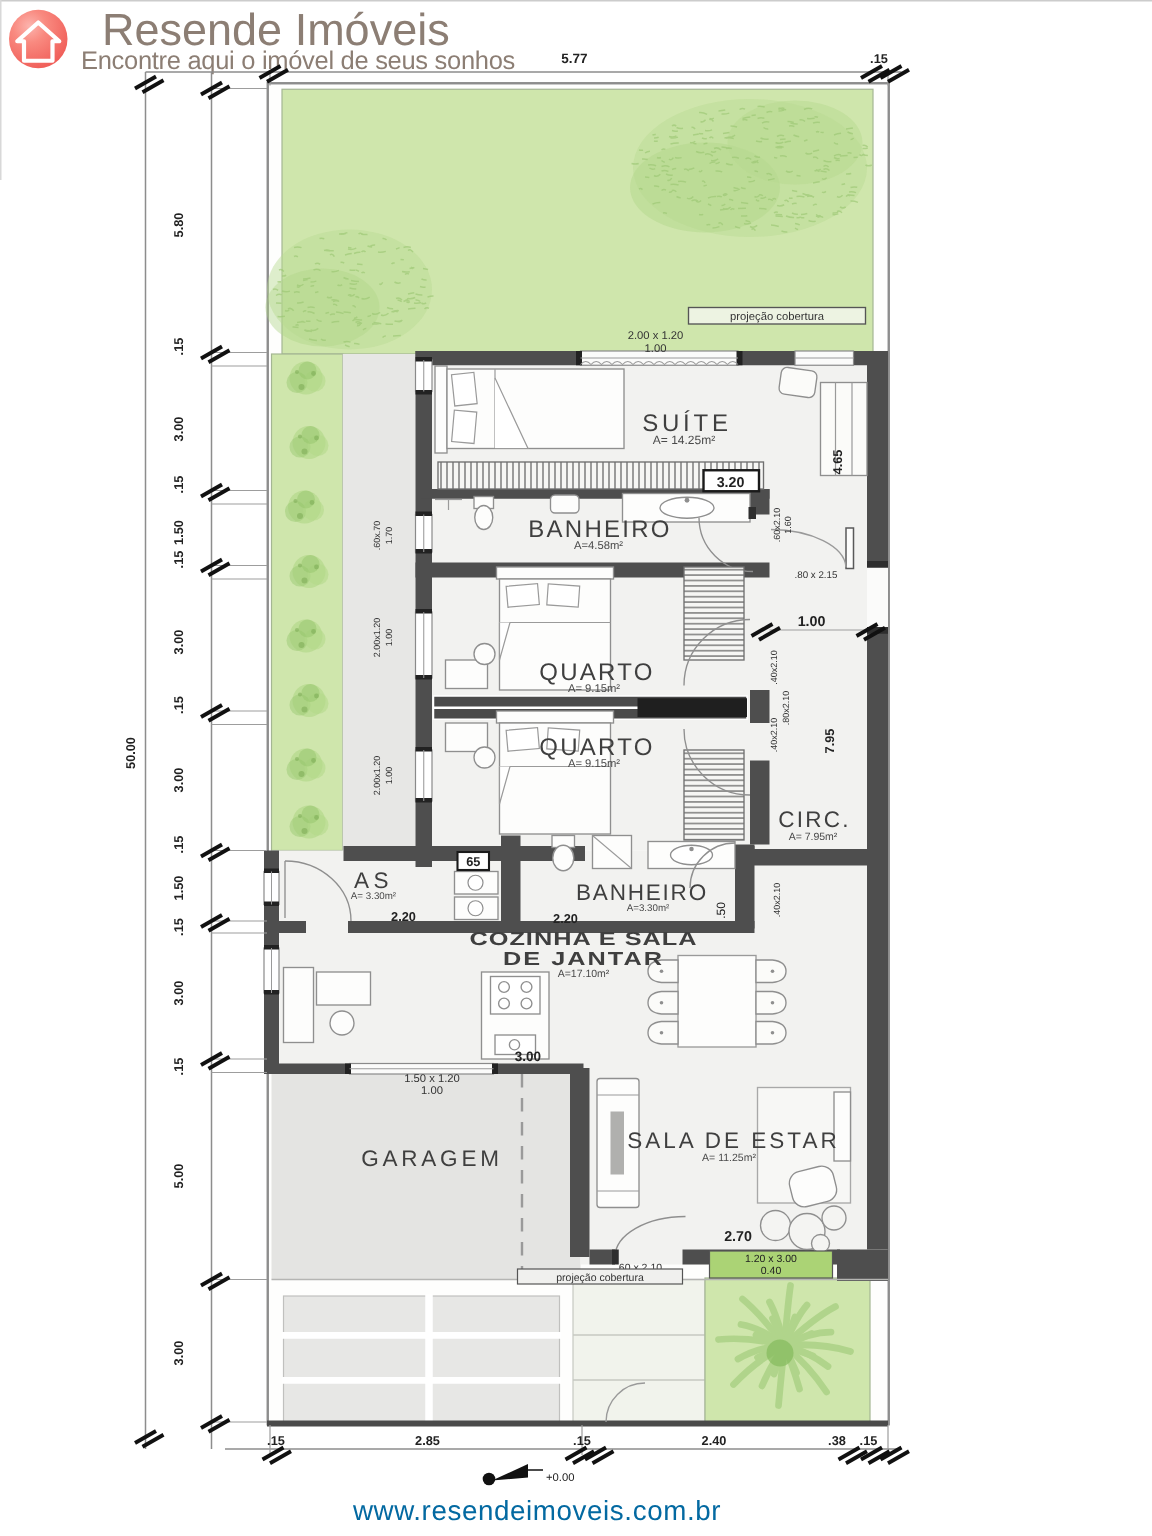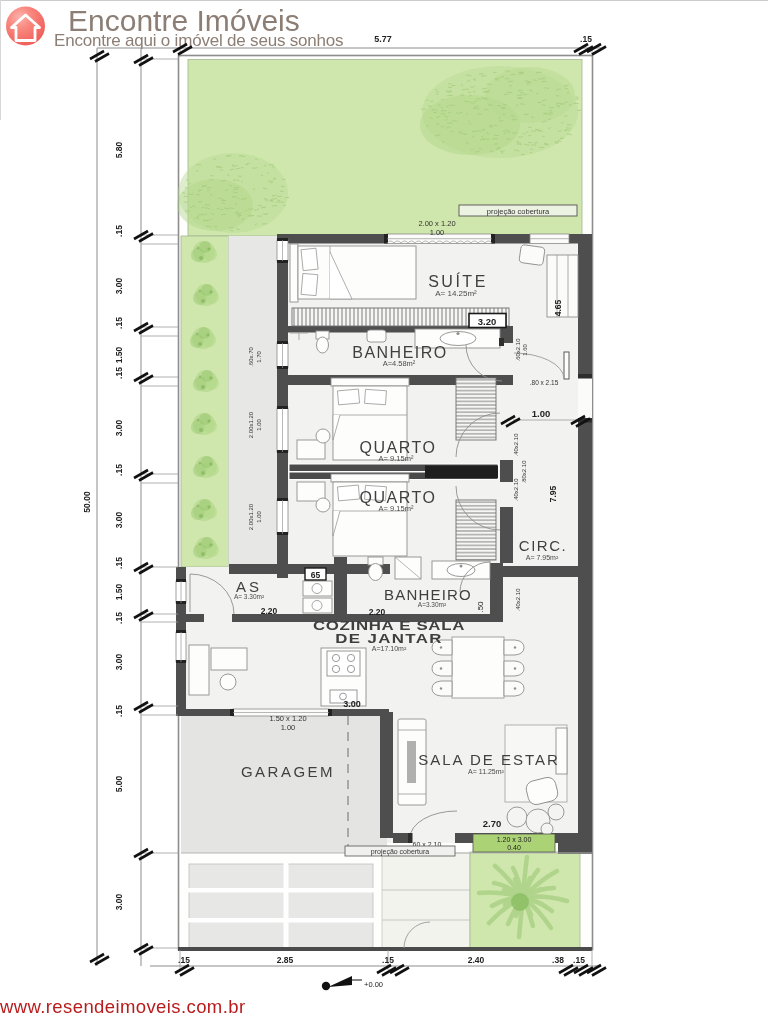--- a/index.html
+++ b/index.html
@@ -18,21 +18,21 @@
 <radialGradient id="lg" cx="35%" cy="28%" r="80%">
 <stop offset="0%" stop-color="#fcb4ae"></stop>
 <stop offset="35%" stop-color="#f98a80"></stop>
 <stop offset="100%" stop-color="#ef5a55"></stop>
 </radialGradient>
 </defs>
 <circle cx="20.5" cy="21" r="19.5" fill="url(#lg)"></circle>
 <path d="M20.5 10 L34.5 22.5 L30 22.5 L30 35.5 L11 35.5 L11 22.5 L6.5 22.5 Z" fill="none" stroke="#ffffff" stroke-width="2.8" stroke-linejoin="round"></path>
 </svg>
 
-<div class="abs" style="left:68px;top:4px;font-size:30px;color:#8c7e74;letter-spacing:0px">Encontre Imóveis</div>
+<div class="abs" style="left:68px;top:4px;font-size:30px;color:#8c7e74;letter-spacing:0px">Resende Imóveis</div>
 
 <div class="abs" style="left:54px;top:31px;font-size:17px;color:#8c7e74;letter-spacing:-0.2px">Encontre aqui o imóvel de seus sonhos</div>
 
 <svg id="plan" class="abs" style="left:0;top:0" width="768" height="1024" viewBox="0 0 768 1024" font-family="Liberation Sans">
 <defs>
 <pattern id="hatchV" width="4" height="8" patternUnits="userSpaceOnUse">
 <rect width="4" height="8" fill="#f6f6f4"></rect>
 <line x1="2" y1="0" x2="2" y2="8" stroke="#6f6f6f" stroke-width="0.9"></line>
 </pattern>
 <pattern id="hatchH" width="8" height="3.6" patternUnits="userSpaceOnUse">
@@ -1149,13 +1149,13 @@
 <text x="253" y="425" transform="rotate(-90 253 425)">2.00x1.20</text>
 <text x="261" y="425" transform="rotate(-90 261 425)">1.00</text>
 </g>
 
 <g font-size="6" fill="#333" text-anchor="middle">
 <text x="253" y="517" transform="rotate(-90 253 517)">2.00x1.20</text>
 <text x="261" y="517" transform="rotate(-90 261 517)">1.00</text>
 </g>
 </svg>
 
-<div class="abs" style="left:0;top:996px;width:716px;font-size:18.5px;color:#b91c1c;letter-spacing:0.4px">www.resendeimoveis.com.br</div>
+<div class="abs" style="left:0;top:996px;width:716px;text-align:center;font-size:18.5px;color:#0369a1;letter-spacing:0.4px">www.resendeimoveis.com.br</div>
 
 </body></html>

